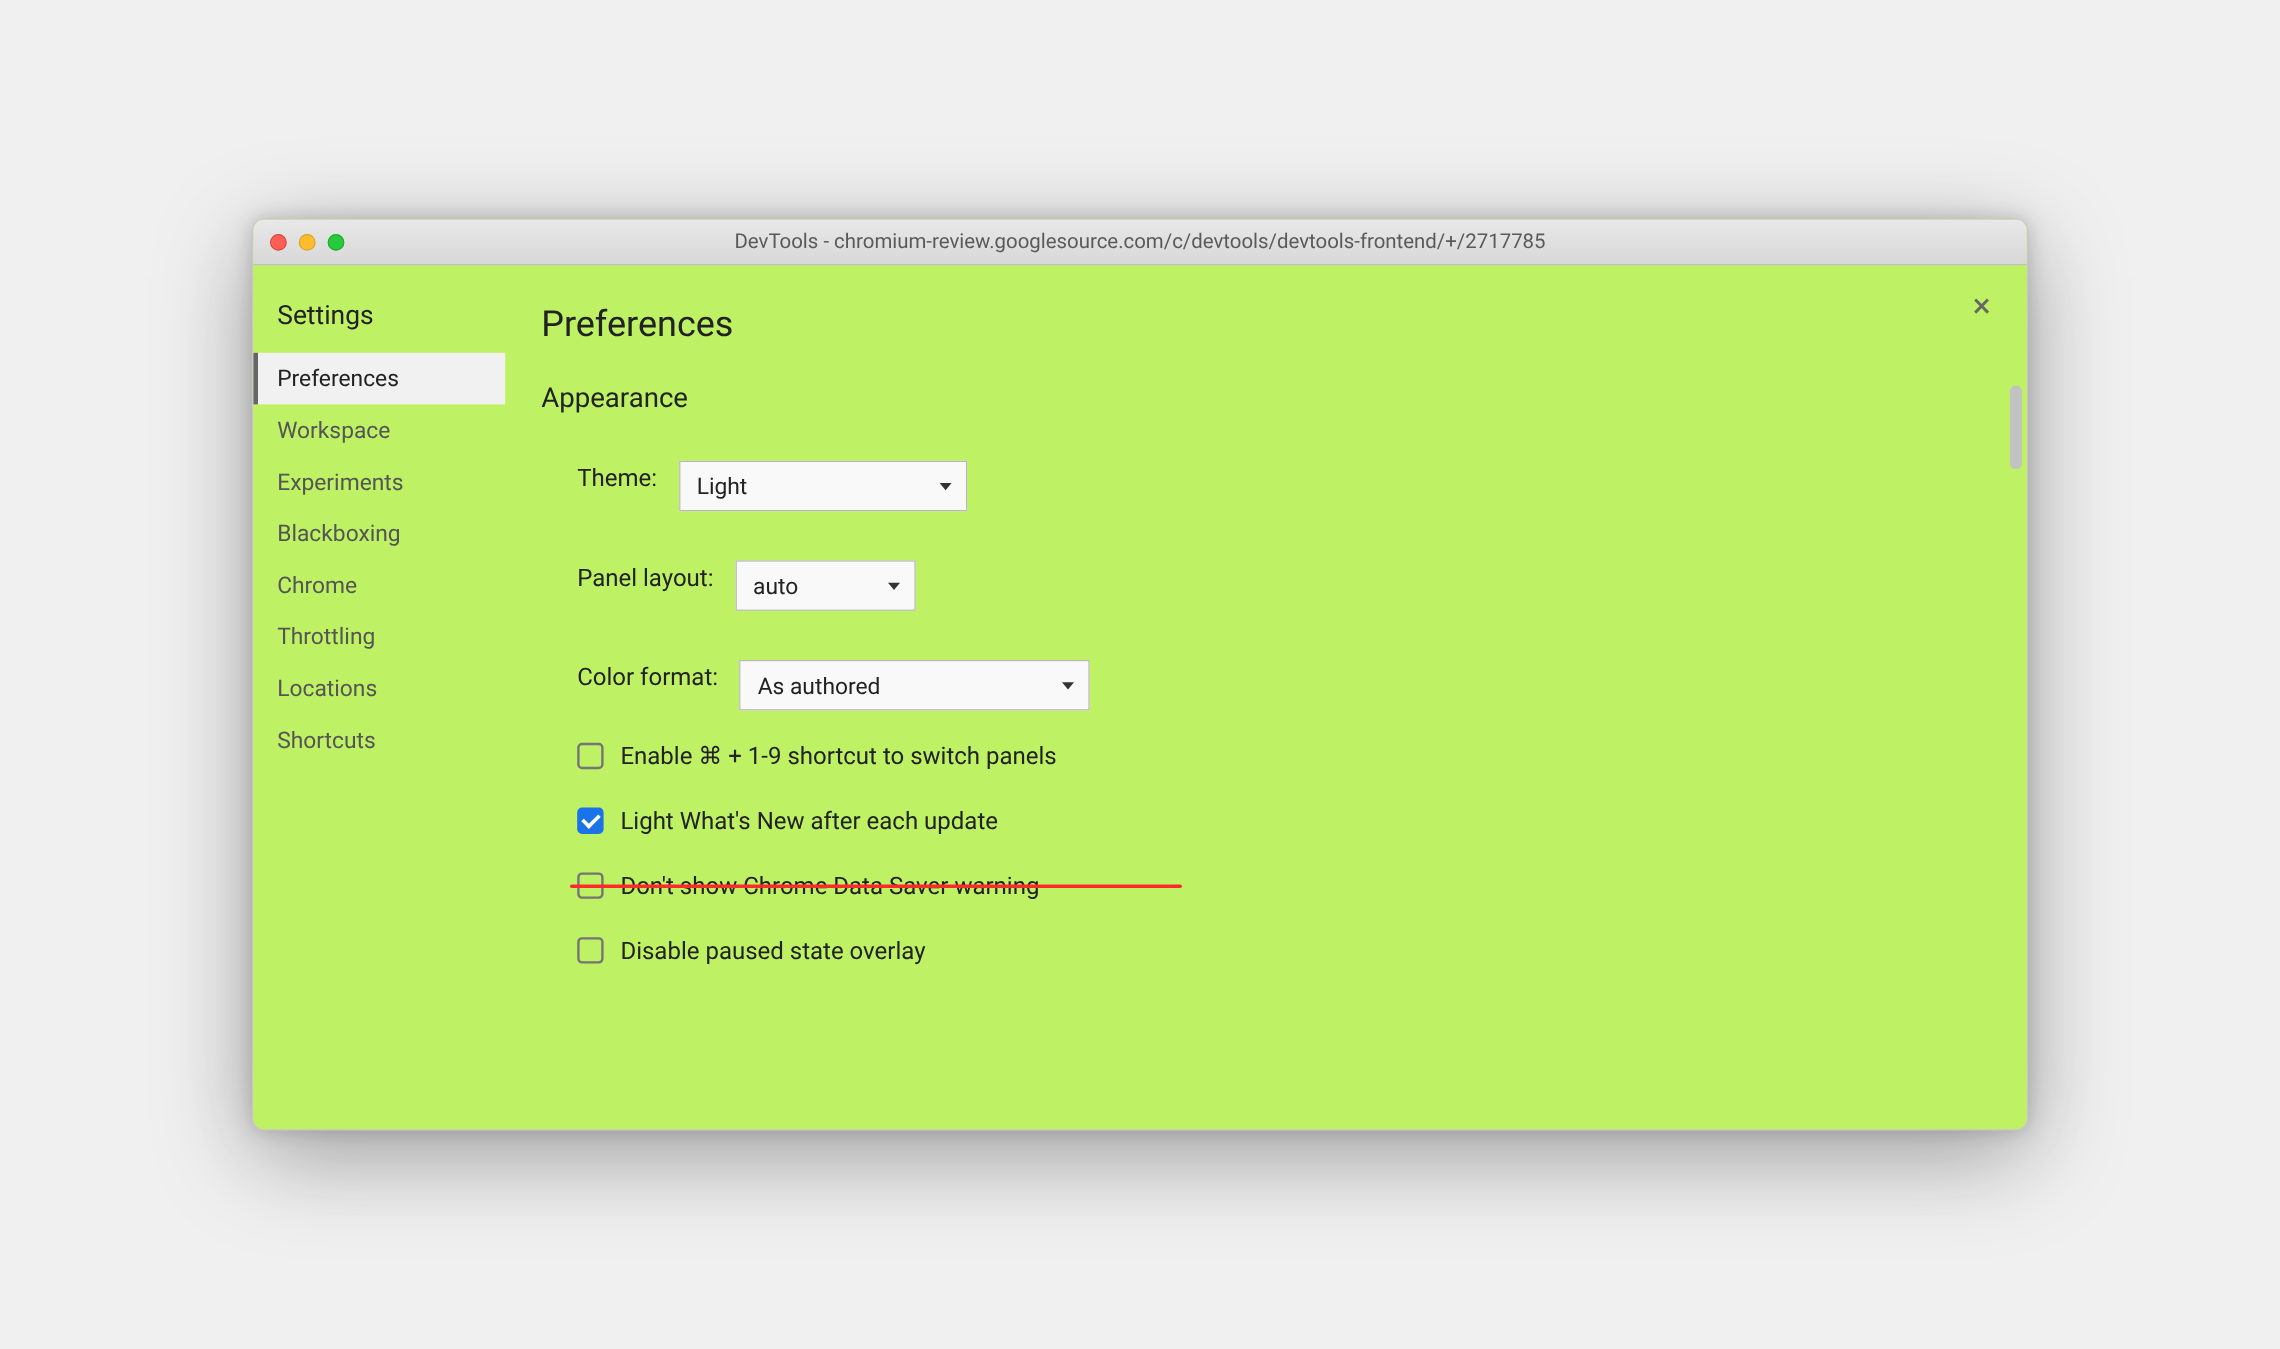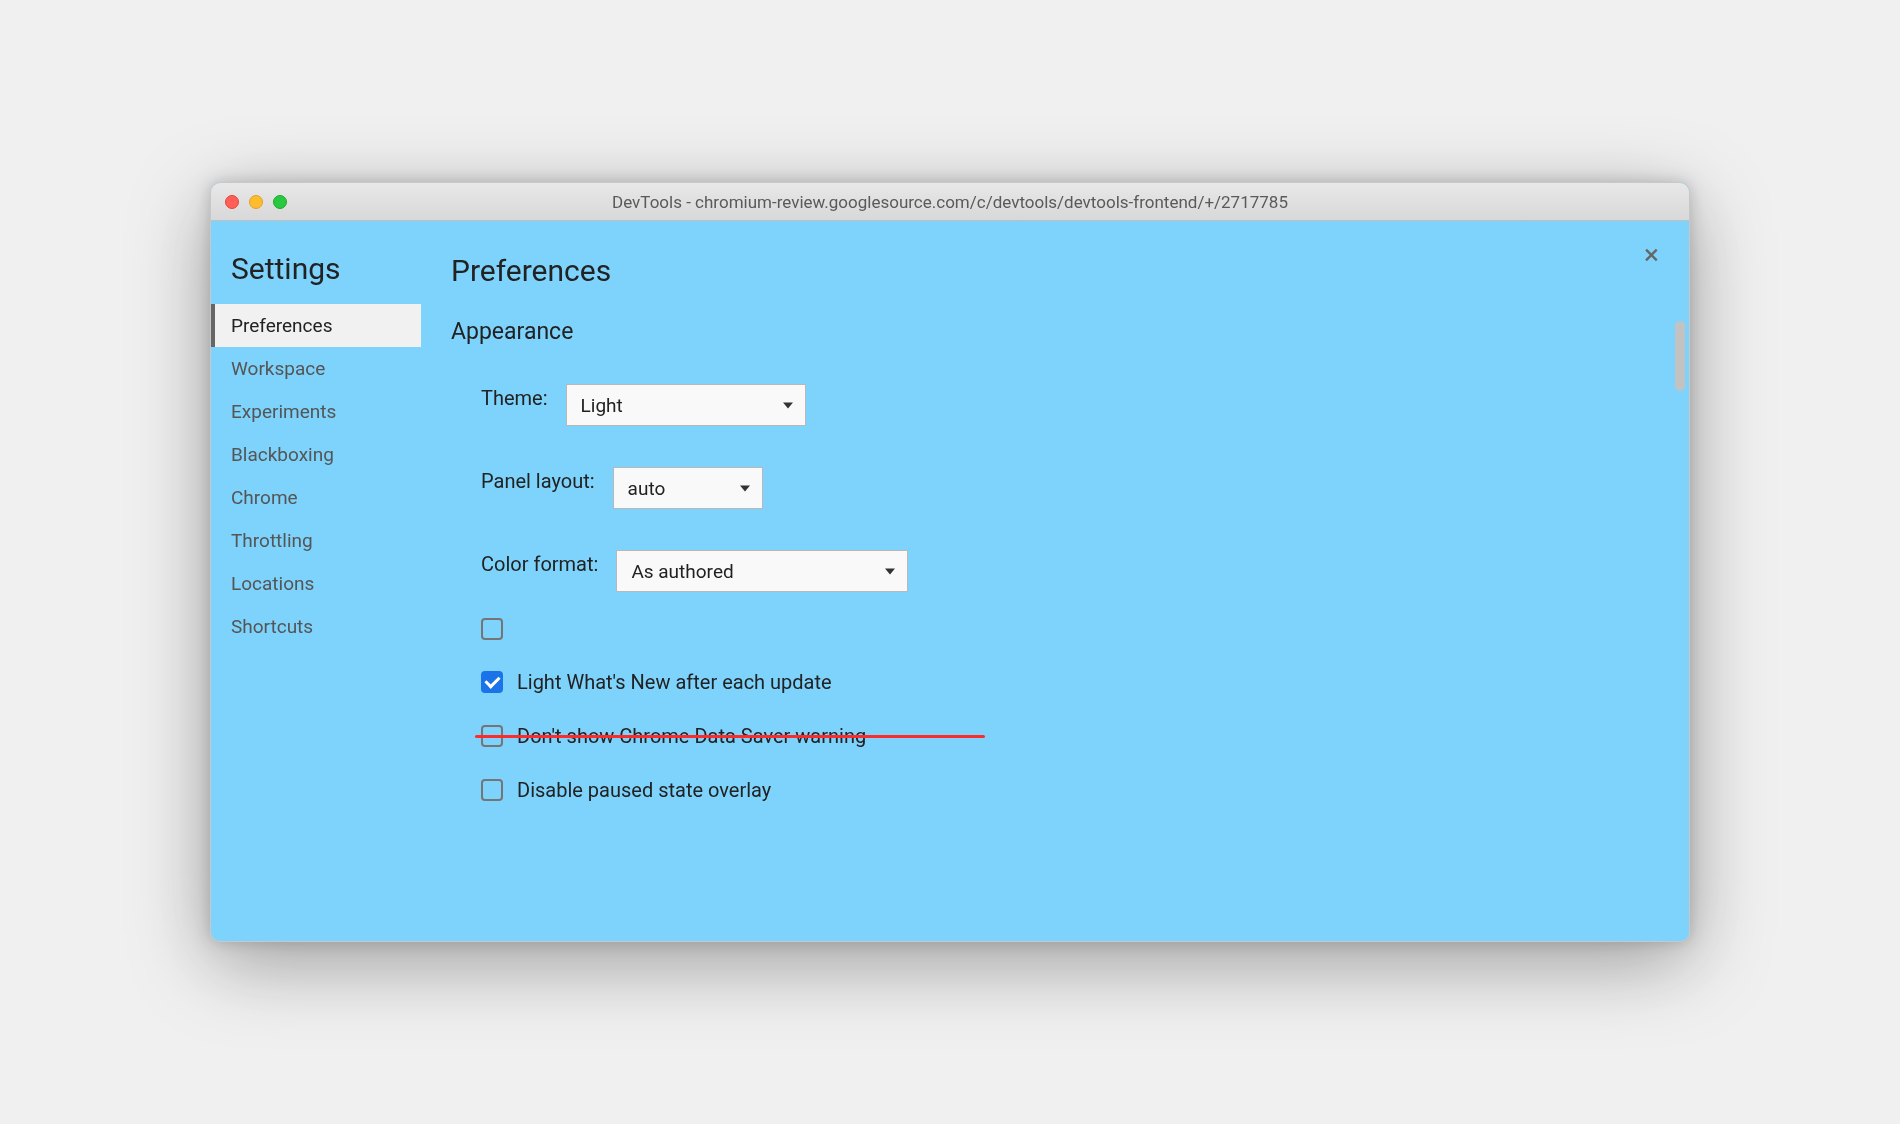--- a/index.html
+++ b/index.html
@@ -11,21 +11,21 @@
     display: flex;
     align-items: center;
     justify-content: center;
   }
   .window-wrap {
     position: relative;
     width: 1480px;
     filter: drop-shadow(0 20px 40px rgba(0,0,0,0.3)) drop-shadow(0 0 8px rgba(0,0,0,0.2));
   }
   .window {
-    background: #7dd3fc;
+    background: #bef264;
     border-radius: 10px;
     overflow: hidden;
     border: 1px solid #c8c8c8;
   }
   .titlebar {
     height: 38px;
     background: linear-gradient(#e8e8e8, #d8d8d8);
     border-bottom: 1px solid #c0c0c0;
     display: flex;
     align-items: center;
@@ -64,21 +64,21 @@
     color: #666;
     cursor: pointer;
     line-height: 1;
   }
   .sidebar {
     width: 210px;
     padding: 30px 0 0 0;
     border-right: none;
   }
   .sidebar h1 {
-    font-size: 30px;
+    font-size: 22px;
     font-weight: 400;
     color: #222;
     padding: 0 20px 18px 20px;
   }
   .sidelist { list-style: none; }
   .sidelist li {
     padding: 10px 20px;
     font-size: 19px;
     color: #555;
     cursor: pointer;
@@ -248,20 +248,21 @@
         <div class="fieldrow">
           <label>Color format:</label>
           <div class="sel" style="width:292px">
             <span>As authored</span>
             <span class="caret"></span>
           </div>
         </div>
 
         <div class="checkrow">
           <div class="checkbox"></div>
+          <span class="checklabel">Enable ⌘ + 1-9 shortcut to switch panels</span>
         </div>
 
         <div class="checkrow">
           <div class="checkbox checked"></div>
           <span class="checklabel">Light What's New after each update</span>
         </div>
 
         <div class="checkrow">
           <div class="checkbox"></div>
           <span class="checklabel">Don't show Chrome Data Saver warning</span>

